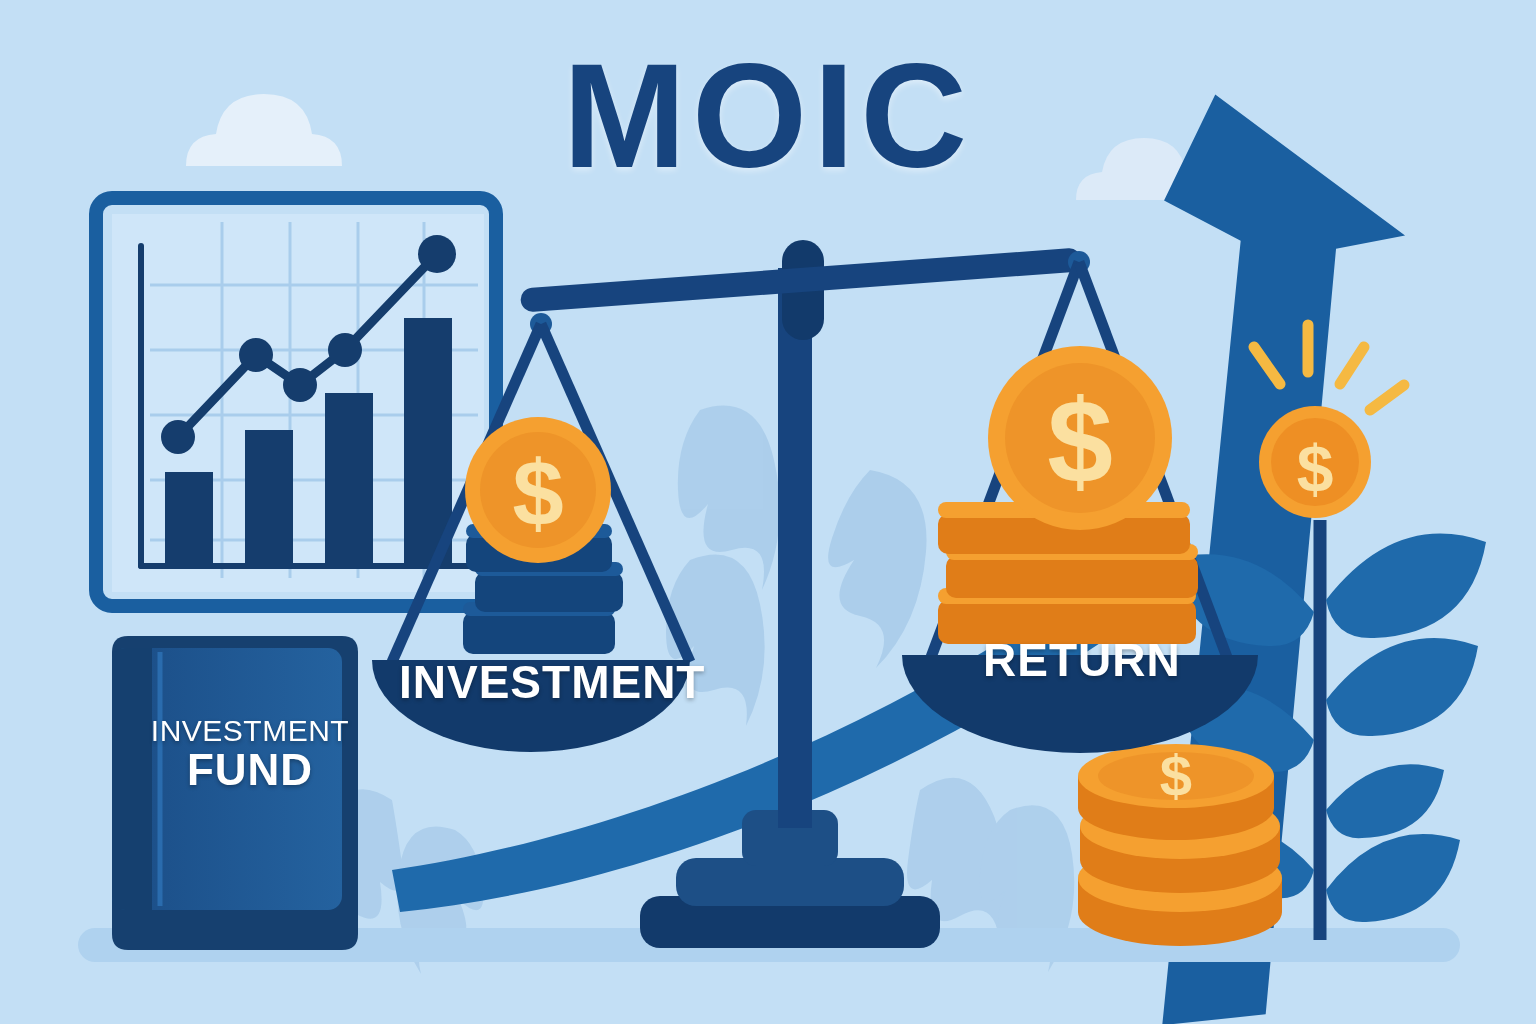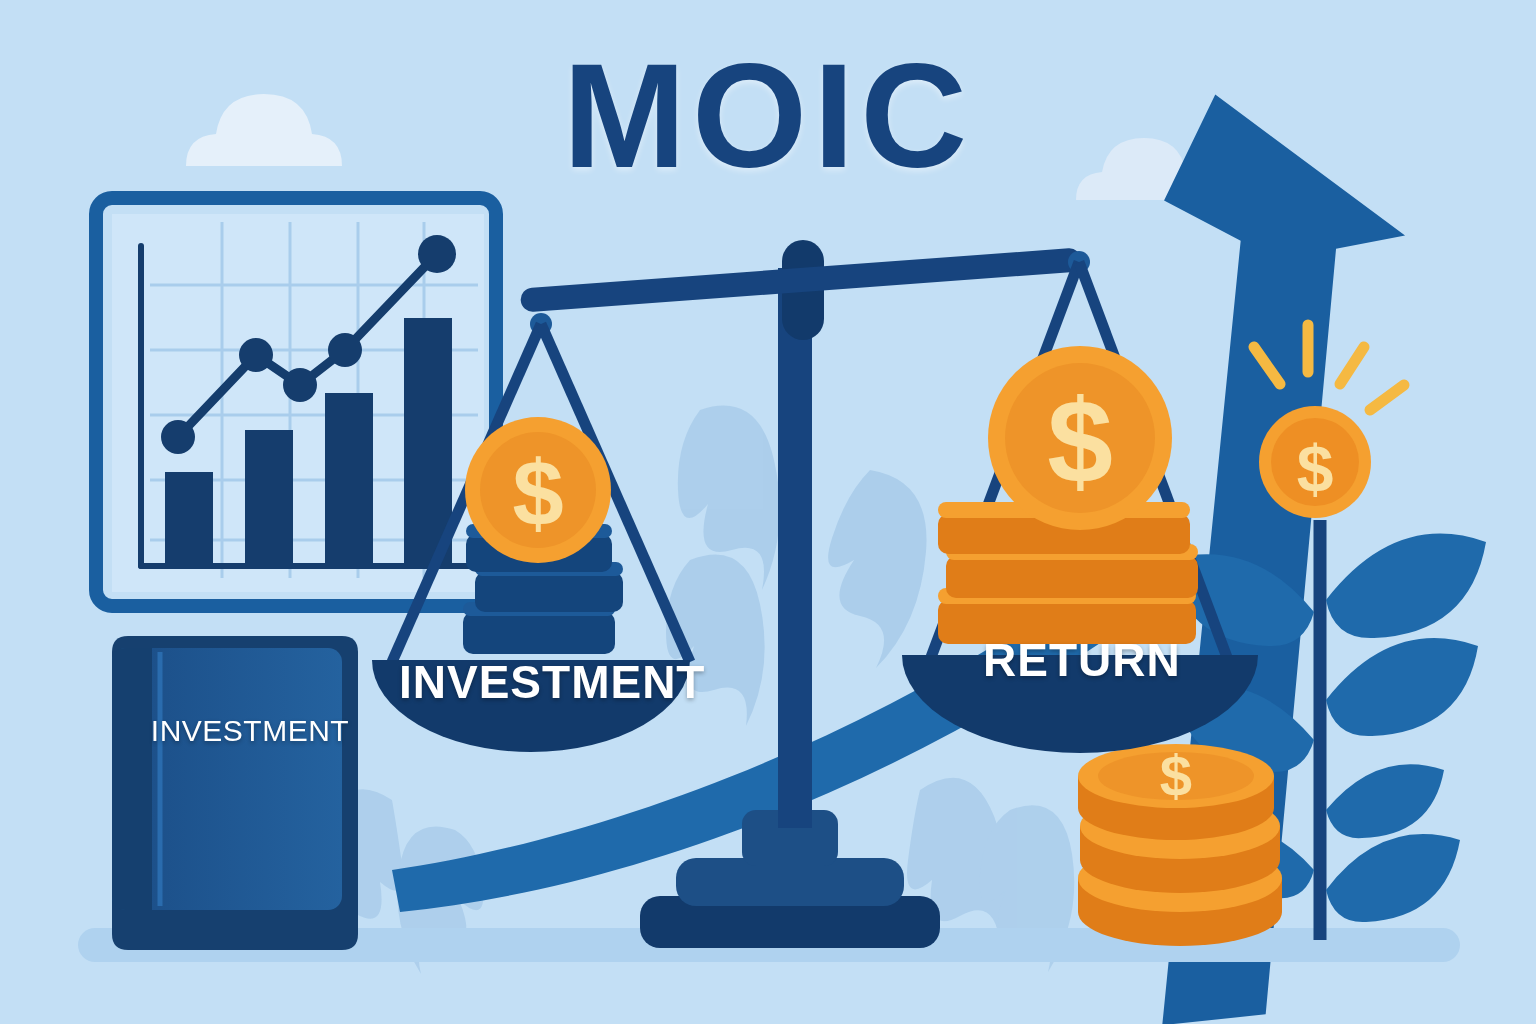--- a/index.html
+++ b/index.html
@@ -257,15 +257,16 @@
   </g>
 </svg>
 
 <div class="ttl">MOIC</div>
 
 <div class="panlab" id="lab-invest">INVESTMENT</div>
 <div class="panlab" id="lab-return">RETURN</div>
 
 <div class="booklab">
   <span class="l1">INVESTMENT</span>
+  <span class="l2">FUND</span>
 </div>
 
 </div>
 
 </body></html>

